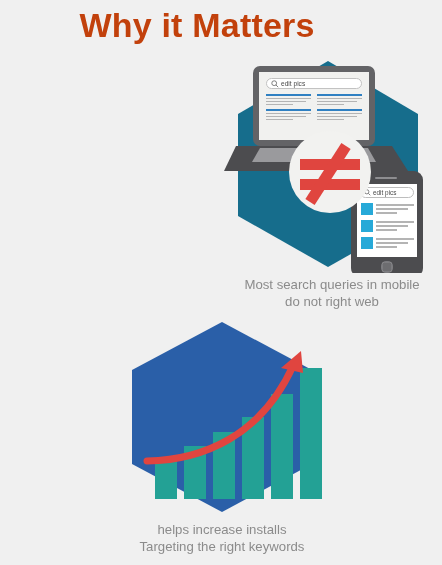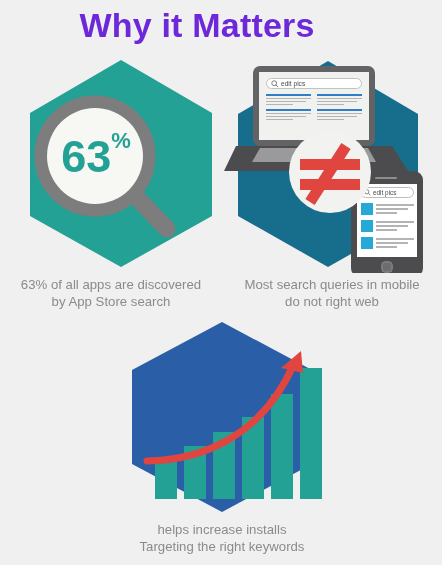--- a/index.html
+++ b/index.html
@@ -20,21 +20,21 @@
     height: 565px;
   }
   .title {
     position: absolute;
     left: 0;
     top: 6px;
     width: 394px;
     text-align: center;
     font-size: 34px;
     font-weight: 700;
-    color: #6d28d9;
+    color: #c2410c;
     letter-spacing: 0.2px;
   }
   .hex-svg {
     display: block;
     position: absolute;
     left: 0;
     top: 0;
   }
   .panel {
     position: absolute;
@@ -55,41 +55,20 @@
 
   .overlay { position: absolute; left: 0; top: 0; }
 </style>
 </head>
 <body>
 
 <div id="page-root">
 
   <div class="title">Why it Matters</div>
 
-  <div class="panel" id="panel-discovery">
-    <svg class="hex-svg" width="222" height="215" viewBox="0 0 222 215">
-      <polygon points="121,2 212,55 212,158 121,209 30,158 30,55" fill="#23a195"></polygon>
-    </svg>
-
-    <svg class="overlay" width="222" height="215" viewBox="0 0 222 215">
-      <line x1="123" y1="125" x2="167" y2="171" stroke="#7d7d7d" stroke-width="17" stroke-linecap="round"></line>
-      <circle cx="95" cy="98" r="54" fill="none" stroke="#7d7d7d" stroke-width="13"></circle>
-      <circle cx="95" cy="98" r="48" fill="#f7f7f4"></circle>
-    </svg>
-
-    <div style="position:absolute; left:44px; top:66px; width:104px; height:64px; display:flex; align-items:center; justify-content:center;">
-      <span style="font-size:45px; font-weight:700; color:#23a195; line-height:1;">63</span>
-      <span style="font-size:22px; font-weight:700; color:#23a195; line-height:1; align-self:flex-start; margin-top:6px;">%</span>
-    </div>
-
-    <div class="caption" style="left:0px; top:219px; width:222px;">
-      <span>63% of all apps are discovered</span>
-      <span>by App Store search</span>
-    </div>
-  </div>
 
   <div class="panel" id="panel-mismatch">
     <svg class="hex-svg" width="220" height="215" viewBox="0 0 220 215">
       <polygon points="106,3 196,56 196,158 106,209 16,158 16,56" fill="#166d8c"></polygon>
     </svg>
 
     <svg class="overlay" width="220" height="215" viewBox="0 0 220 215">
       <rect x="31" y="8" width="122" height="80" rx="7" fill="#636366"></rect>
       <rect x="37" y="14" width="110" height="68" fill="#f1f1ef"></rect>
       <path d="M14,88 L170,88 L186,113 L2,113 Z" fill="#4c4c4f"></path>

